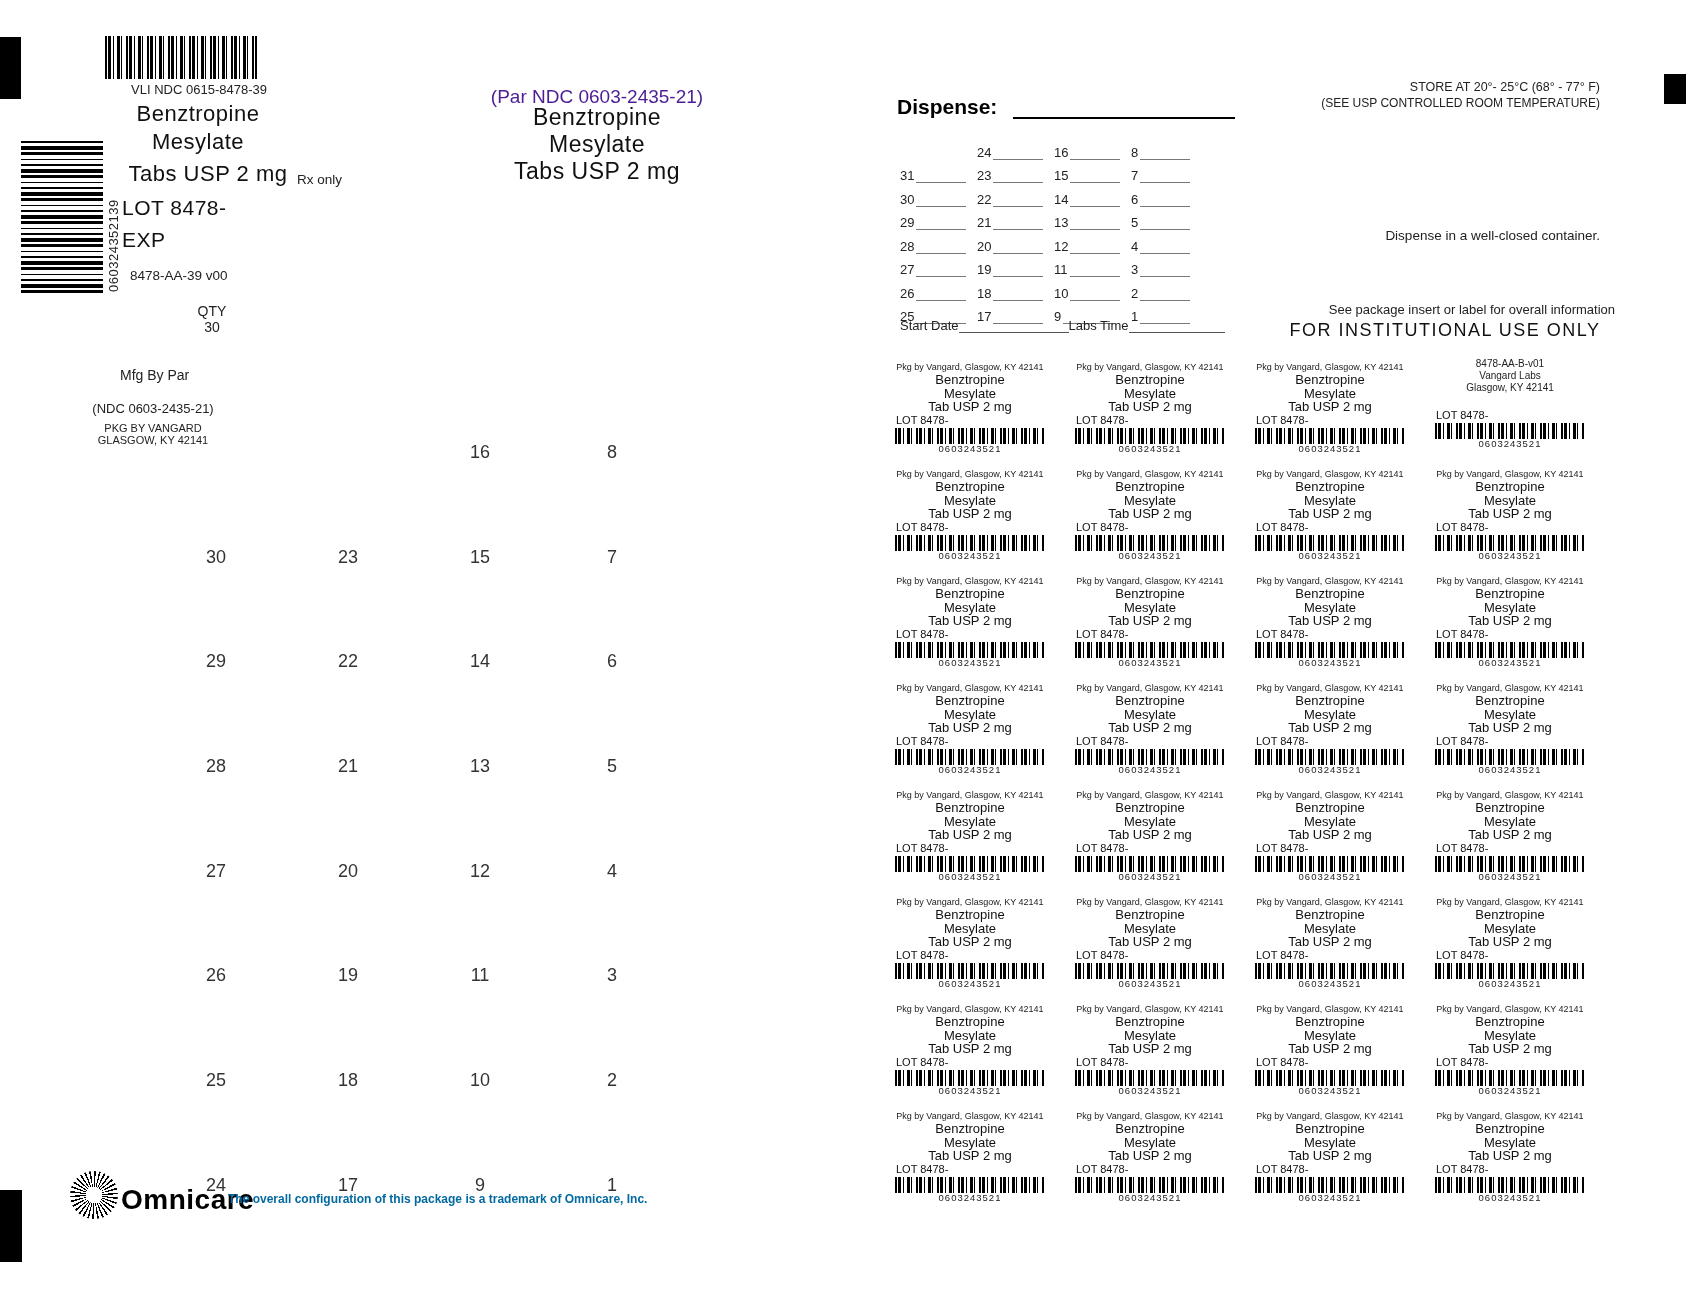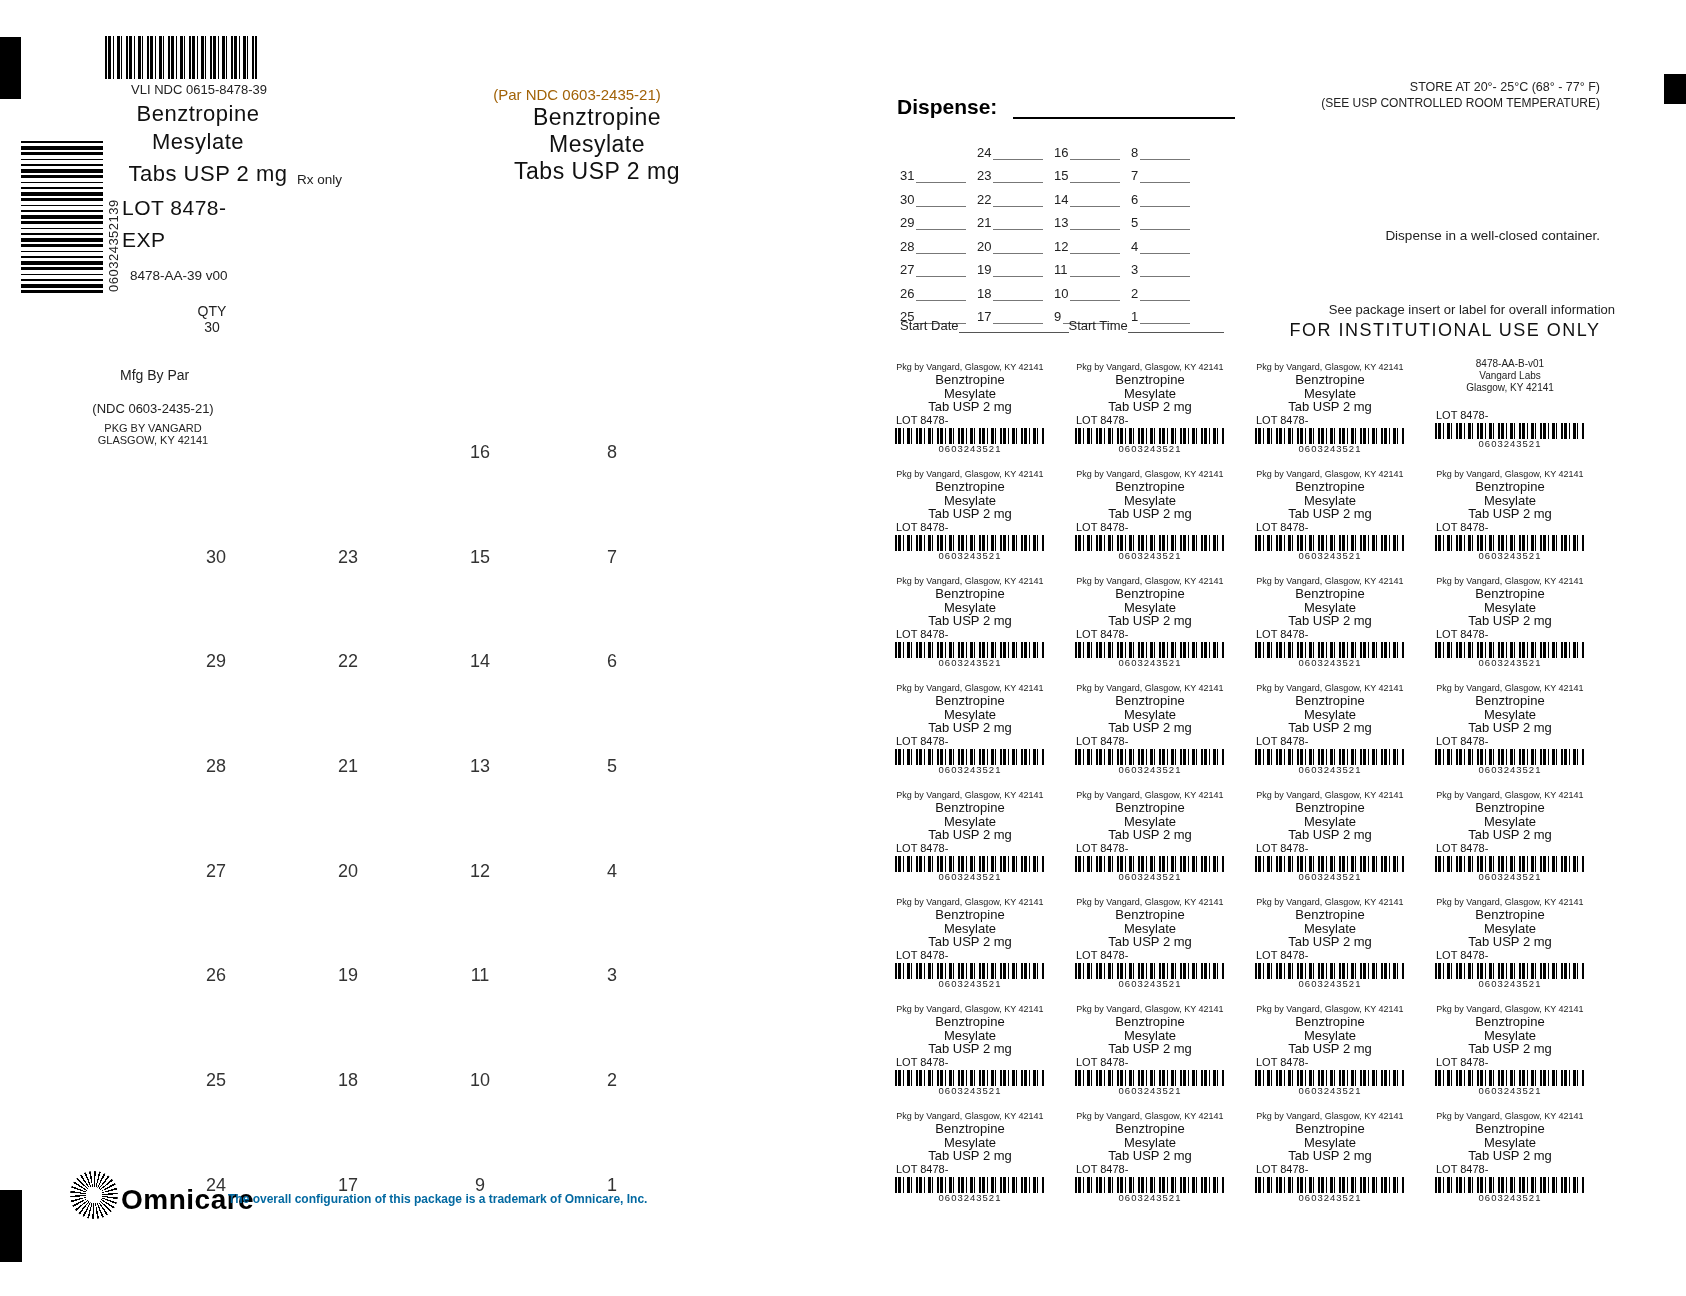--- a/index.html
+++ b/index.html
@@ -124,21 +124,21 @@
       <div class="dose-cell">25</div>
       <div class="dose-cell">18</div>
       <div class="dose-cell">10</div>
       <div class="dose-cell">2</div>
       <div class="dose-cell">24</div>
       <div class="dose-cell">17</div>
       <div class="dose-cell">9</div>
       <div class="dose-cell">1</div>
     </div>
 
-  <div class="abs ctr" style="left:427px;top:86px;width:300px;font-size:15px;color:#a16207;">(Par NDC 0603-2435-21)</div>
+  <div class="abs ctr" style="left:447px;top:86px;width:300px;font-size:19px;color:#4c1d95;">(Par NDC 0603-2435-21)</div>
   <div class="abs ctr drugname" style="left:447px;top:104px;width:300px;font-size:23px;">Benztropine</div>
   <div class="abs ctr drugname" style="left:447px;top:131px;width:300px;font-size:23px;">Mesylate</div>
   <div class="abs ctr drugname" style="left:447px;top:158px;width:300px;font-size:23px;">Tabs USP 2 mg</div>
 
   <div class="abs recv-label" style="left:897px;top:95px;">Dispense:</div>
   <div class="abs recv-line" style="left:1013px;top:95px;width:222px;height:22px;"></div>
   <div class="abs" style="left:900px;top:136px;">
       <div class="rc-row">
         <div class="rc-cell"></div>
         <div class="rc-cell">
@@ -277,21 +277,21 @@
         </div>
         <div class="rc-cell">
           <span class="rc-num">1</span>
           <span class="rc-blank"></span>
         </div>
       </div>
     </div>
   <div class="abs startrow" style="left:900px;top:318px;width:340px;">
     <span>Start Date</span>
     <span class="start-blank" style="width:110px;"></span>
-    <span>Start Time</span>
+    <span>Labs Time</span>
     <span class="start-blank" style="width:96px;"></span>
   </div>
 
   <div class="abs ctr store-txt" style="left:1290px;top:80px;width:310px;">STORE AT 20°- 25°C (68° - 77° F)</div>
   <div class="abs ctr store-txt" style="left:1290px;top:96px;width:310px;font-size:12px;">(SEE USP CONTROLLED ROOM TEMPERATURE)</div>
   <div class="abs ctr store-txt" style="left:1290px;top:228px;width:310px;font-size:13.5px;">Dispense in a well-closed container.</div>
   <div class="abs ctr store-txt" style="left:1275px;top:302px;width:340px;font-size:13px;">See package insert or label for overall information</div>
   <div class="abs ctr inst" style="left:1270px;top:320px;width:350px;">FOR INSTITUTIONAL USE ONLY</div>
 
   <div class="abs unit-grid" style="left:880px;top:358px;">

